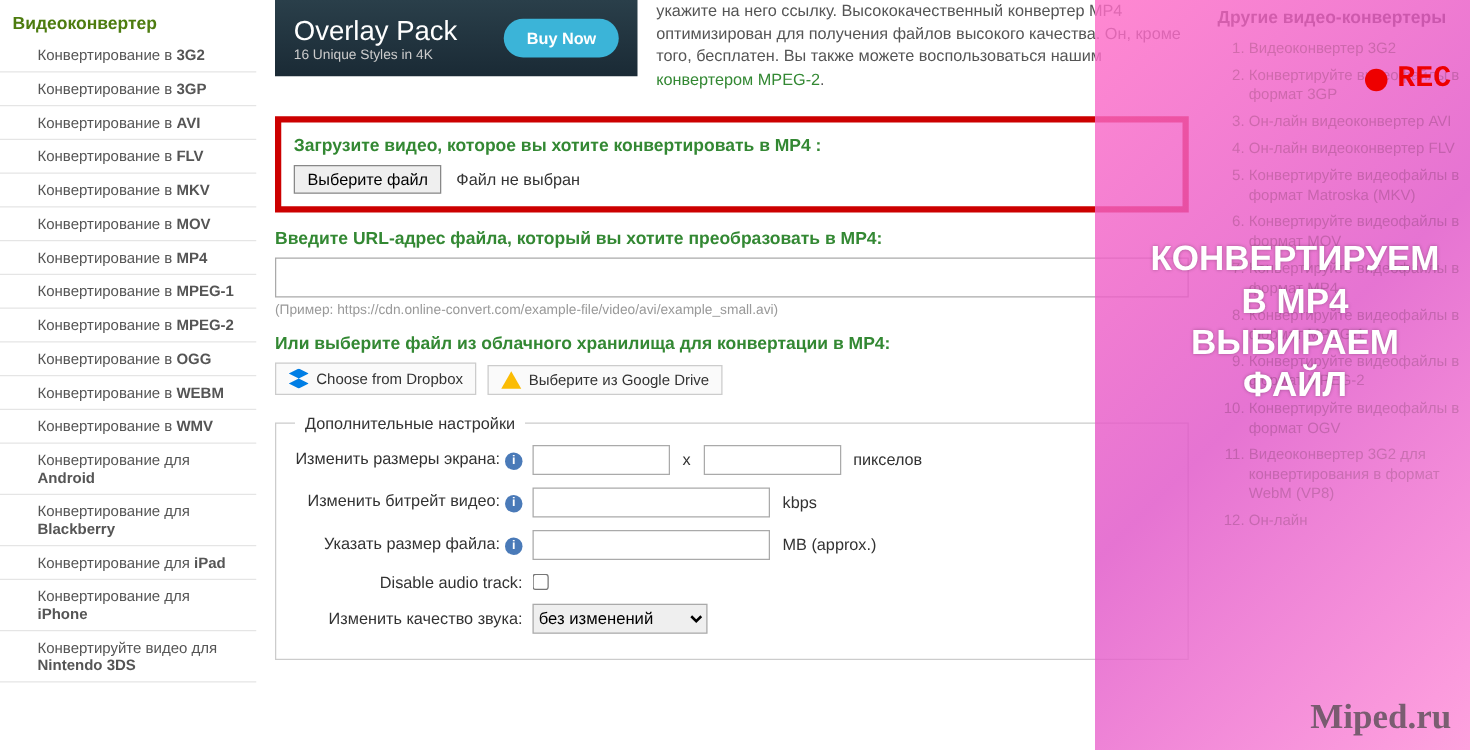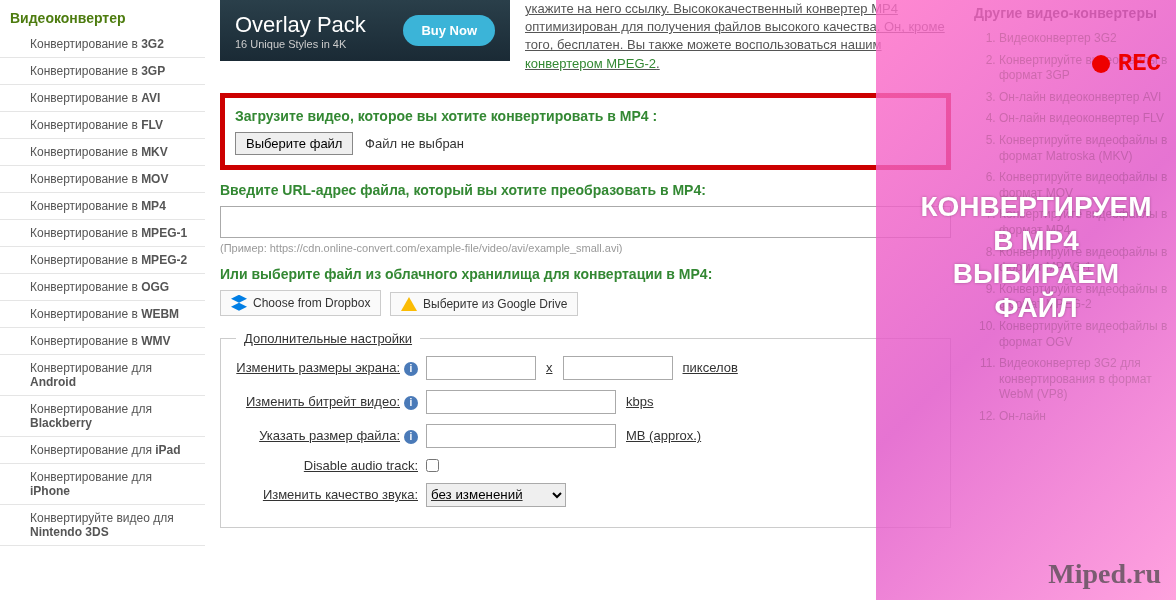--- a/index.html
+++ b/index.html
@@ -8,34 +8,34 @@
 .sidebar-left { width: 205px; padding: 5px 0; }
 .sidebar-left h3 { font-size: 14px; font-weight: bold; padding: 5px 10px; color: #4d7c0f; }
 .sidebar-left ul { list-style: none; }
 .sidebar-left li { padding: 6px 10px 6px 30px; border-bottom: 1px solid #e5e5e5; font-size: 12px; color: #555; cursor: pointer; }
 .sidebar-left li strong { font-weight: bold; }
 .main { flex: 1; padding: 0 15px; }
 .banner { width: 290px; height: 61px; background: linear-gradient(to bottom, #2a3f4a, #1a2a35); color: #fff; display: flex; align-items: center; justify-content: space-between; padding: 0 15px; margin-bottom: 10px; float: left; }
 .banner-text { font-size: 22px; font-weight: 500; }
 .banner-sub { font-size: 11px; color: #ccc; }
 .buy-btn { background: #3bb4d8; color: #fff; padding: 8px 18px; border-radius: 20px; font-size: 13px; font-weight: bold; border: none; cursor: pointer; }
-.desc { font-size: 13px; line-height: 1.4; color: #555; margin-left: 305px; margin-bottom: 15px; text-decoration: underline; }
+.desc { font-size: 13px; line-height: 1.4; color: #555; margin-left: 305px; margin-bottom: 15px; }
 .desc .link { color: #338833; }
 .section { clear: both; margin-top: 20px; }
 .green-title { color: #338833; font-weight: bold; font-size: 14px; margin-bottom: 8px; }
 .upload-box { border: 5px solid #c00; padding: 10px; margin-bottom: 12px; }
 .file-btn { background: #efefef; border: 1px solid #888; padding: 3px 10px; font-size: 13px; cursor: pointer; }
 .file-status { margin-left: 8px; font-size: 13px; }
 .url-input { width: 100%; height: 32px; border: 1px solid #aaa; padding: 4px; font-size: 13px; }
 .hint { font-size: 11px; color: #999; margin-top: 4px; }
 .cloud-btns { margin-top: 8px; }
 .cloud-btn { display: inline-flex; align-items: center; border: 1px solid #ccc; background: #fafafa; padding: 4px 10px; font-size: 12px; cursor: pointer; margin-right: 5px; }
 .dropbox-icon { width: 16px; height: 16px; background: #007ee5; margin-right: 6px; clip-path: polygon(0 25%, 50% 0, 100% 25%, 50% 50%, 100% 75%, 50% 100%, 0 75%, 50% 50%); }
 .gdrive-icon { width: 0; height: 0; border-left: 8px solid transparent; border-right: 8px solid transparent; border-bottom: 14px solid #fbbc04; margin-right: 6px; }
-fieldset { border: 1px solid #ccc; padding: 10px 15px; margin-top: 15px; text-decoration: underline; }
+fieldset { border: 1px solid #ccc; padding: 10px 15px; margin-top: 15px; }
 legend { padding: 0 8px; font-size: 13px; }
 .setting-row { display: flex; align-items: center; margin-bottom: 10px; font-size: 13px; }
 .setting-label { width: 190px; text-align: right; padding-right: 8px; }
 .setting-row input[type="text"] { border: 1px solid #aaa; height: 24px; padding: 2px 5px; }
 .info-icon { display: inline-block; width: 14px; height: 14px; border-radius: 50%; background: #4a7ab8; color: #fff; font-size: 10px; font-weight: bold; text-align: center; line-height: 14px; margin-left: 4px; }
 .sidebar-right { width: 210px; padding: 5px 8px; }
 .sidebar-right h3 { font-size: 14px; font-weight: bold; margin-bottom: 10px; }
 .sidebar-right ol { list-style: decimal; padding-left: 25px; }
 .sidebar-right li { font-size: 12px; color: #338833; margin-bottom: 6px; cursor: pointer; line-height: 1.3; }
 .overlay-pink { position: absolute; top: 0; right: 0; width: 300px; height: 600px; background: linear-gradient(135deg, #ff6ec7, #e055c8, #ff8ed8); opacity: 0.82; pointer-events: none; }

